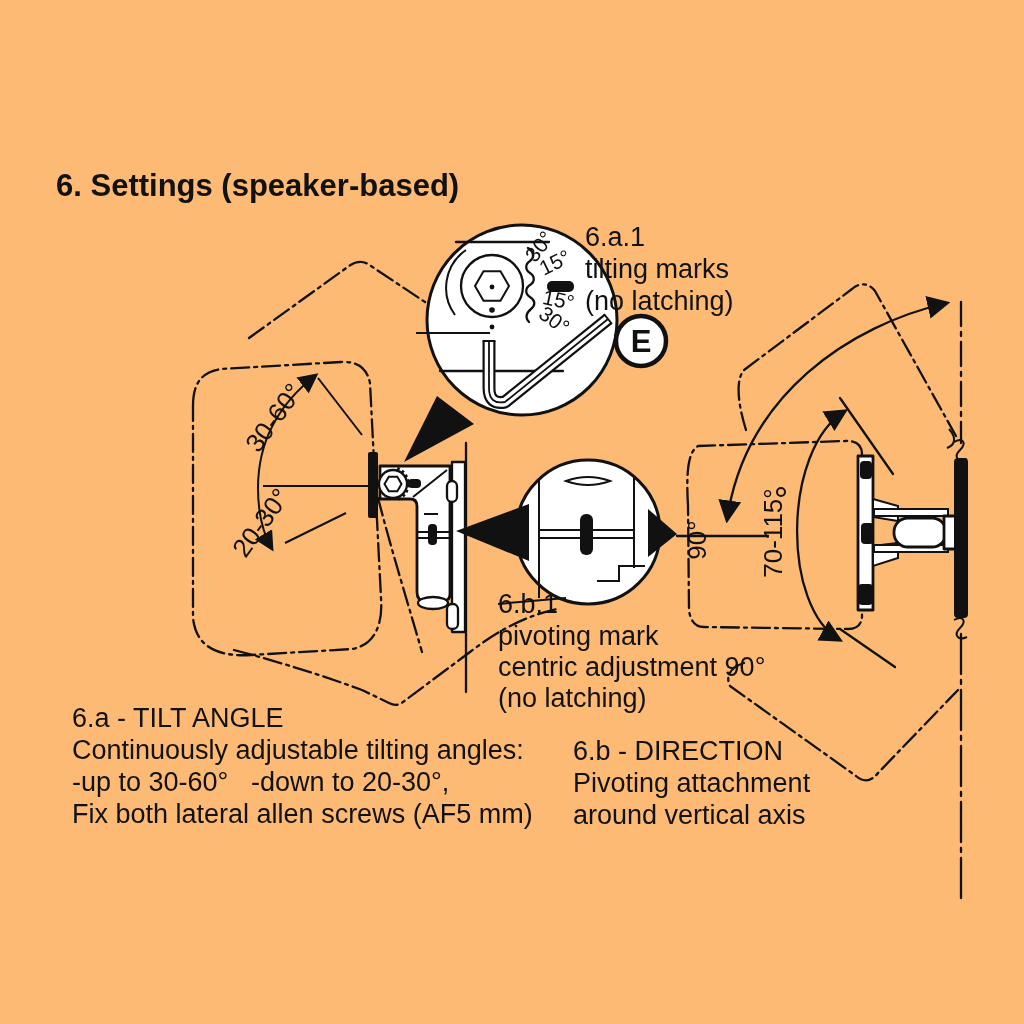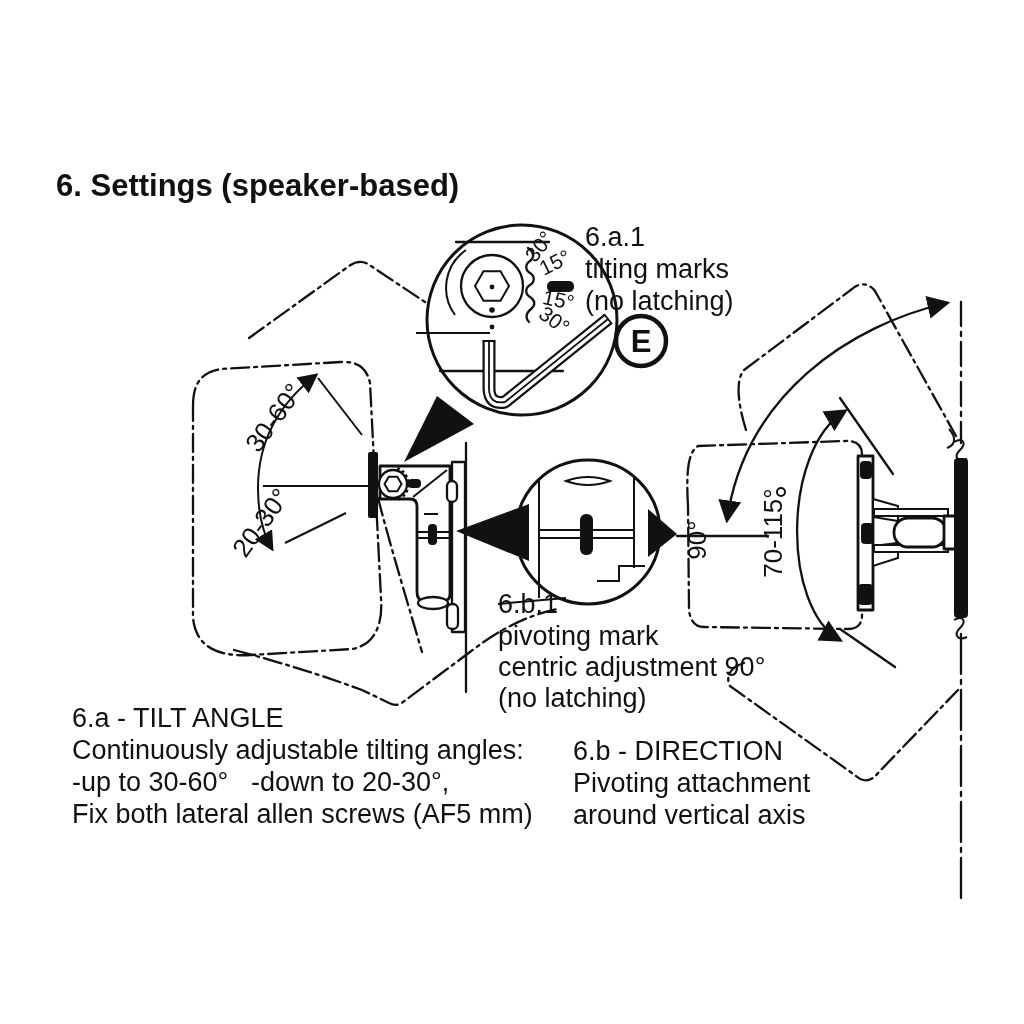--- a/index.html
+++ b/index.html
@@ -1,16 +1,16 @@
 <!DOCTYPE html>
 <html><head>
 <meta charset="utf-8">
 <style>
   html,body { margin:0; padding:0; background:#e8e8e8; }
-  .page { width:1024px; height:1024px; background:#ffffff; position:relative; margin:0 auto; overflow:hidden;
+  .page { width:1024px; height:1024px; background:#fdba74; position:relative; margin:0 auto; overflow:hidden;
           font-family:"Liberation Sans","DejaVu Sans",sans-serif; }
   svg { position:absolute; left:0; top:0; }
   
   .ln   { stroke:#111; stroke-width:2.3; fill:none; stroke-linecap:round; stroke-linejoin:round; }
   .ln2  { stroke:#111; stroke-width:2.8; fill:none; stroke-linecap:round; stroke-linejoin:round; }
   .ln3  { stroke:#111; stroke-width:3;   fill:none; }
   .thin { stroke:#111; stroke-width:2;   fill:none; }
   .dd   { stroke-dasharray:18 5 3 5; }
   .dd2  { stroke-dasharray:24 6 4 6; }
   .blk  { fill:#111; stroke:none; }

